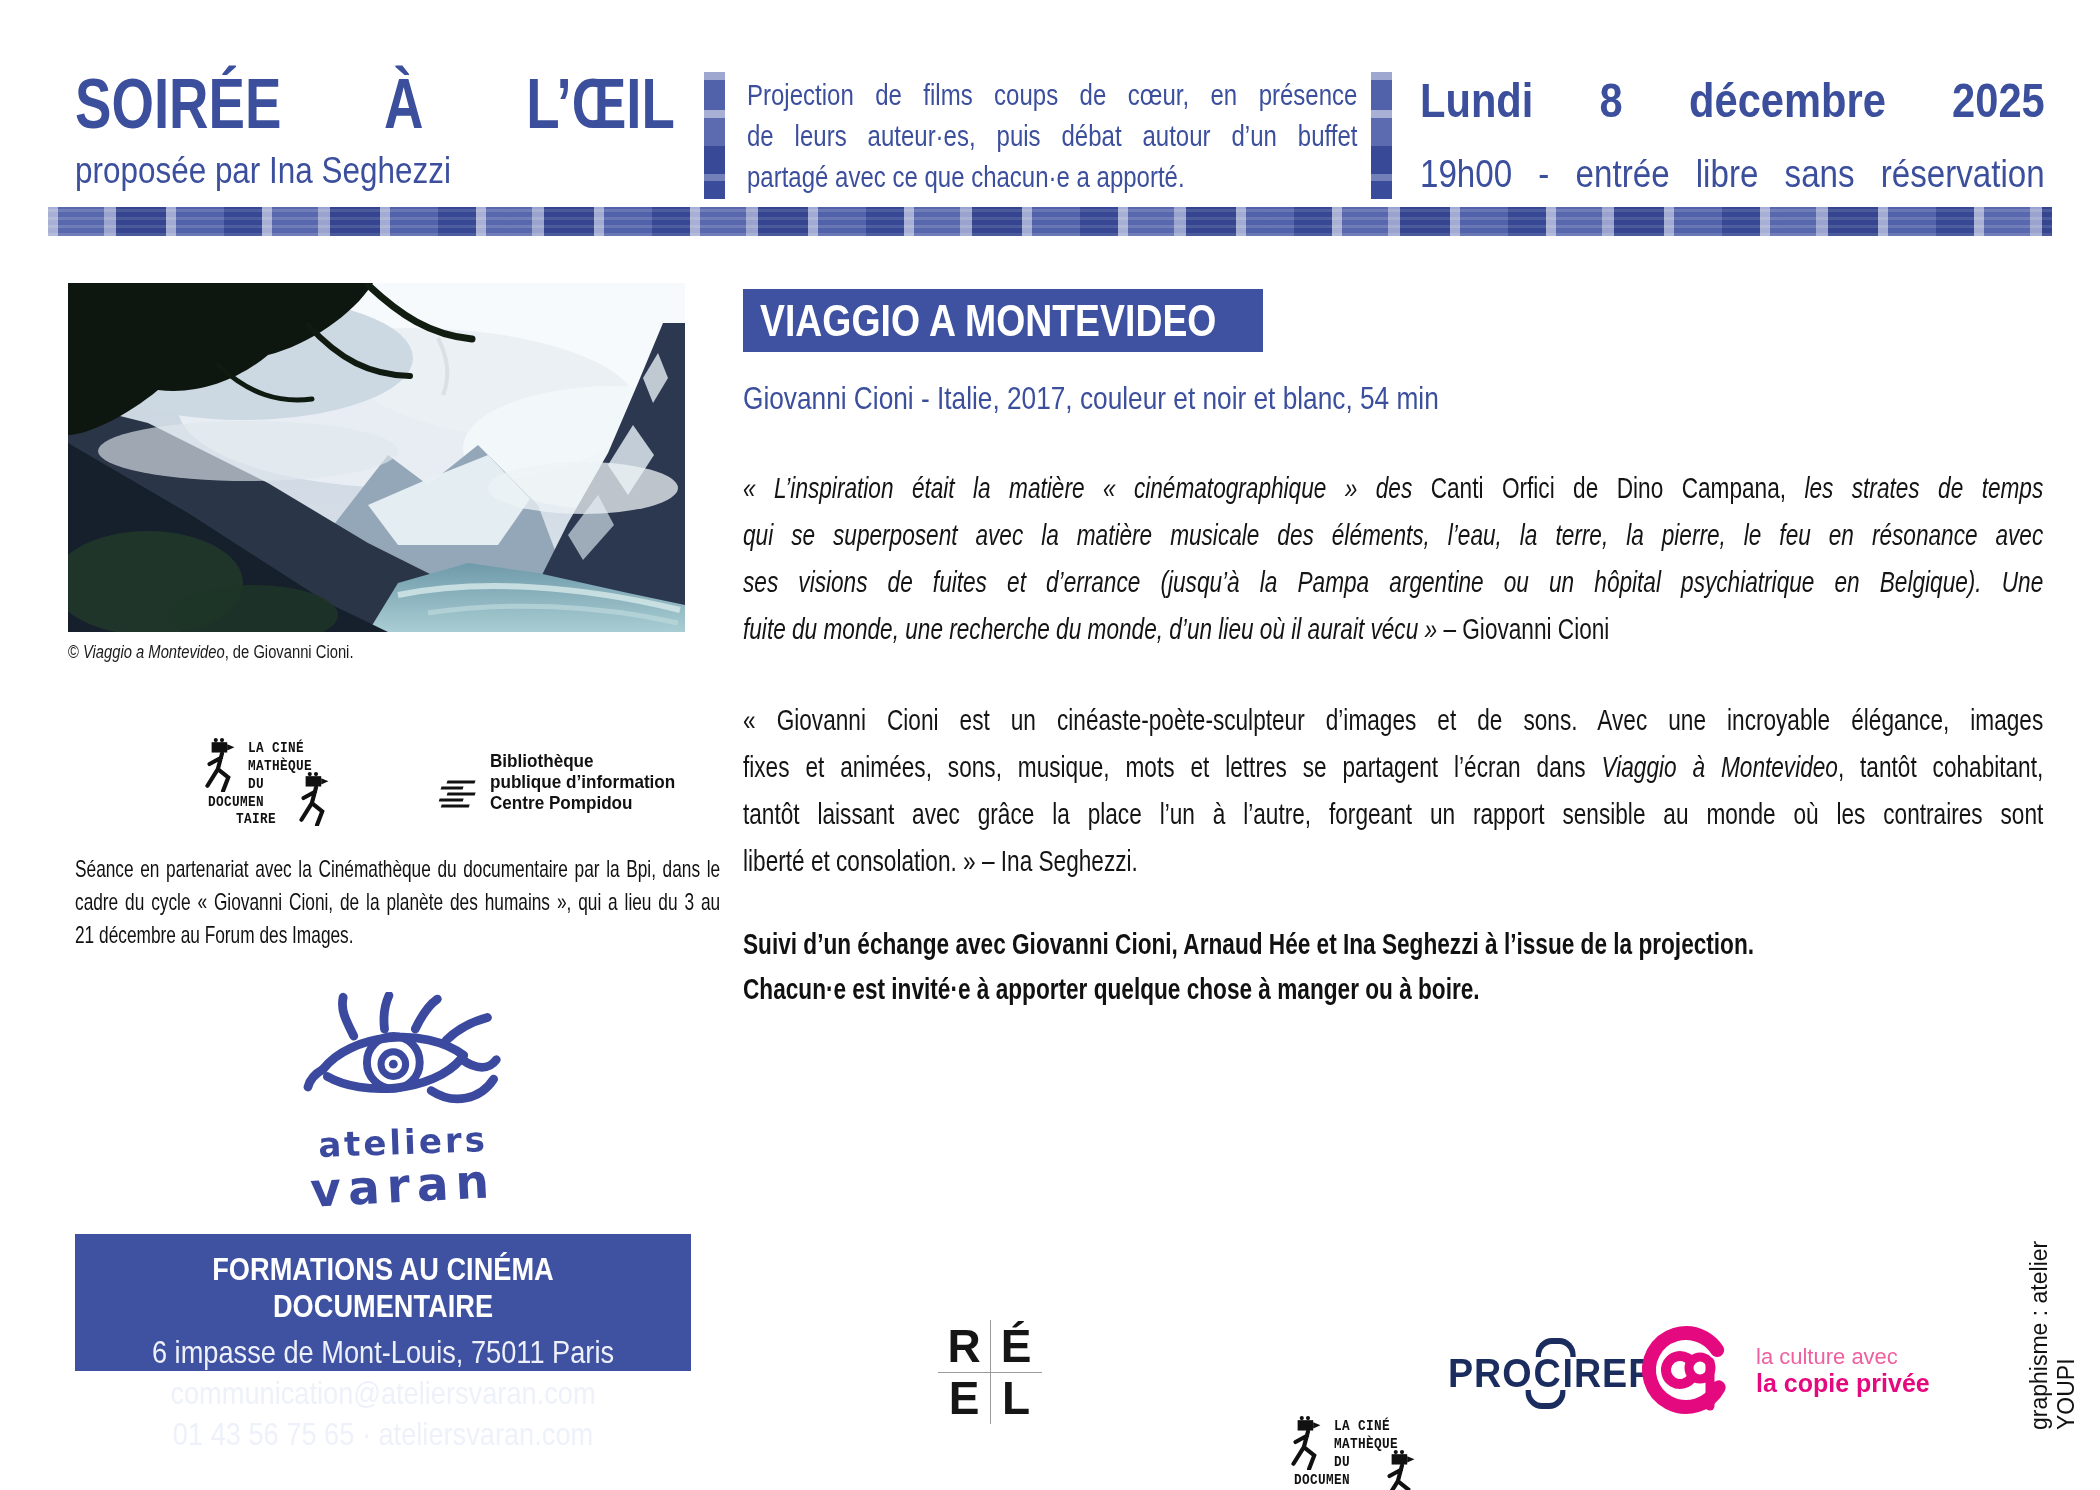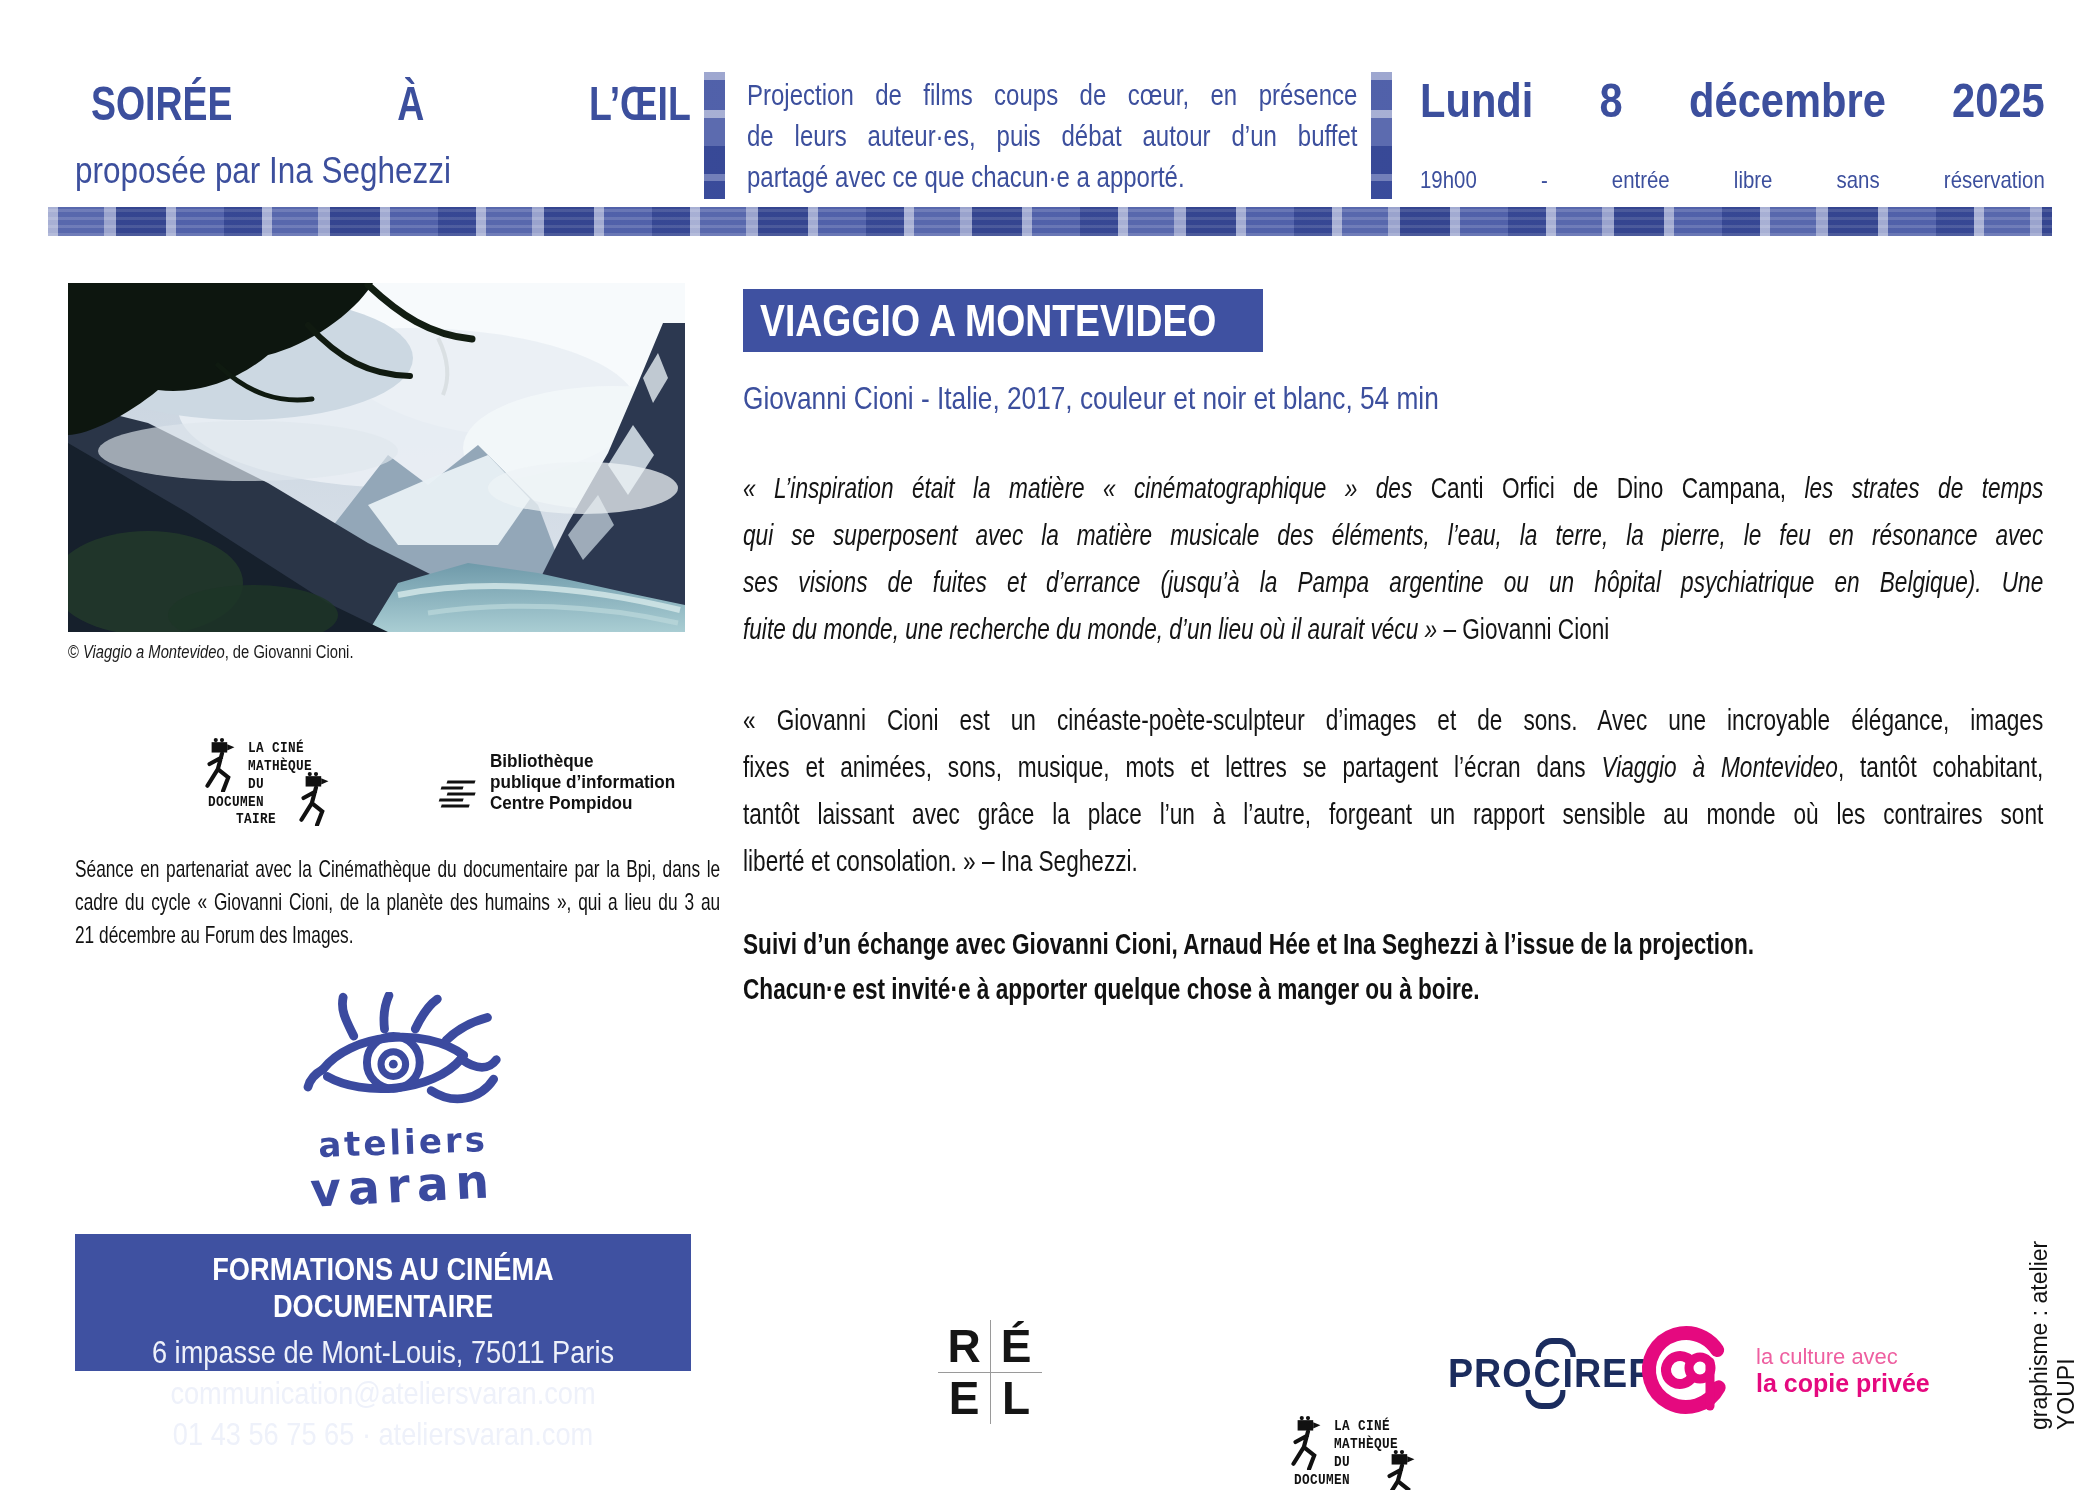--- a/index.html
+++ b/index.html
@@ -45,21 +45,21 @@
     border:6px solid #1b2c5e;border-bottom:none;border-radius:18px 18px 0 0;}
   .proc-c::after{content:"";position:absolute;left:-8px;bottom:-12px;width:32px;height:13px;
     border:6px solid #1b2c5e;border-top:none;border-radius:0 0 18px 18px;}
   .contactbox{background:#3f51a1;color:#ffffff;text-align:center;}
 </style>
 </head>
 <body>
 
 <div id="page">
 
-  <div class="abs blue" style="left:75px;top:58px;width:600px;height:92px;font-weight:700;font-size:48px;line-height:92px;margin-left:16px;">
+  <div class="abs blue" style="left:75px;top:58px;width:600px;height:92px;font-weight:700;font-size:70px;line-height:92px;">
     <div class="cx jline" style="transform:scaleX(.78);width:769px;">SOIRÉE À L’ŒIL</div>
   </div>
   <div class="abs blue" style="left:75px;top:150px;font-size:37px;">
     <div class="cx" style="transform:scaleX(.85);white-space:nowrap;">proposée par Ina Seghezzi</div>
   </div>
 
   <div class="abs vbar" style="left:704px;top:72px;width:21px;height:127px;"></div>
 
   <div class="abs blue" style="left:747px;top:74px;width:610px;font-size:30px;line-height:41px;">
     <div class="cx" style="transform:scaleX(.8);width:763px;">
@@ -67,21 +67,21 @@
       <div class="jline">de leurs auteur·es, puis débat autour d’un buffet</div>
       <div>partagé avec ce que chacun·e a apporté.</div>
     </div>
   </div>
 
   <div class="abs vbar" style="left:1371px;top:72px;width:21px;height:127px;"></div>
 
   <div class="abs blue" style="left:1420px;top:70px;width:625px;font-size:49px;font-weight:700;line-height:60px;">
     <div class="cx jline" style="transform:scaleX(.85);width:735px;">Lundi 8 décembre 2025</div>
   </div>
-  <div class="abs blue" style="left:1420px;top:166px;width:625px;font-size:24px;">
+  <div class="abs blue" style="left:1420px;top:152px;width:625px;font-size:39px;">
     <div class="cx jline" style="transform:scaleX(.85);width:735px;">19h00 - entrée libre sans réservation</div>
   </div>
 
   <div class="abs hstrip" style="left:48px;top:207px;width:2004px;height:29px;"></div>
 
   <div class="abs" style="left:68px;top:283px;width:617px;height:349px;">
     <svg width="617" height="349" viewBox="0 0 617 349" preserveAspectRatio="none">
       <defs>
         <linearGradient id="sky" x1="0" y1="0" x2="0" y2="1">
           <stop offset="0" stop-color="#c3cfdb"></stop>

